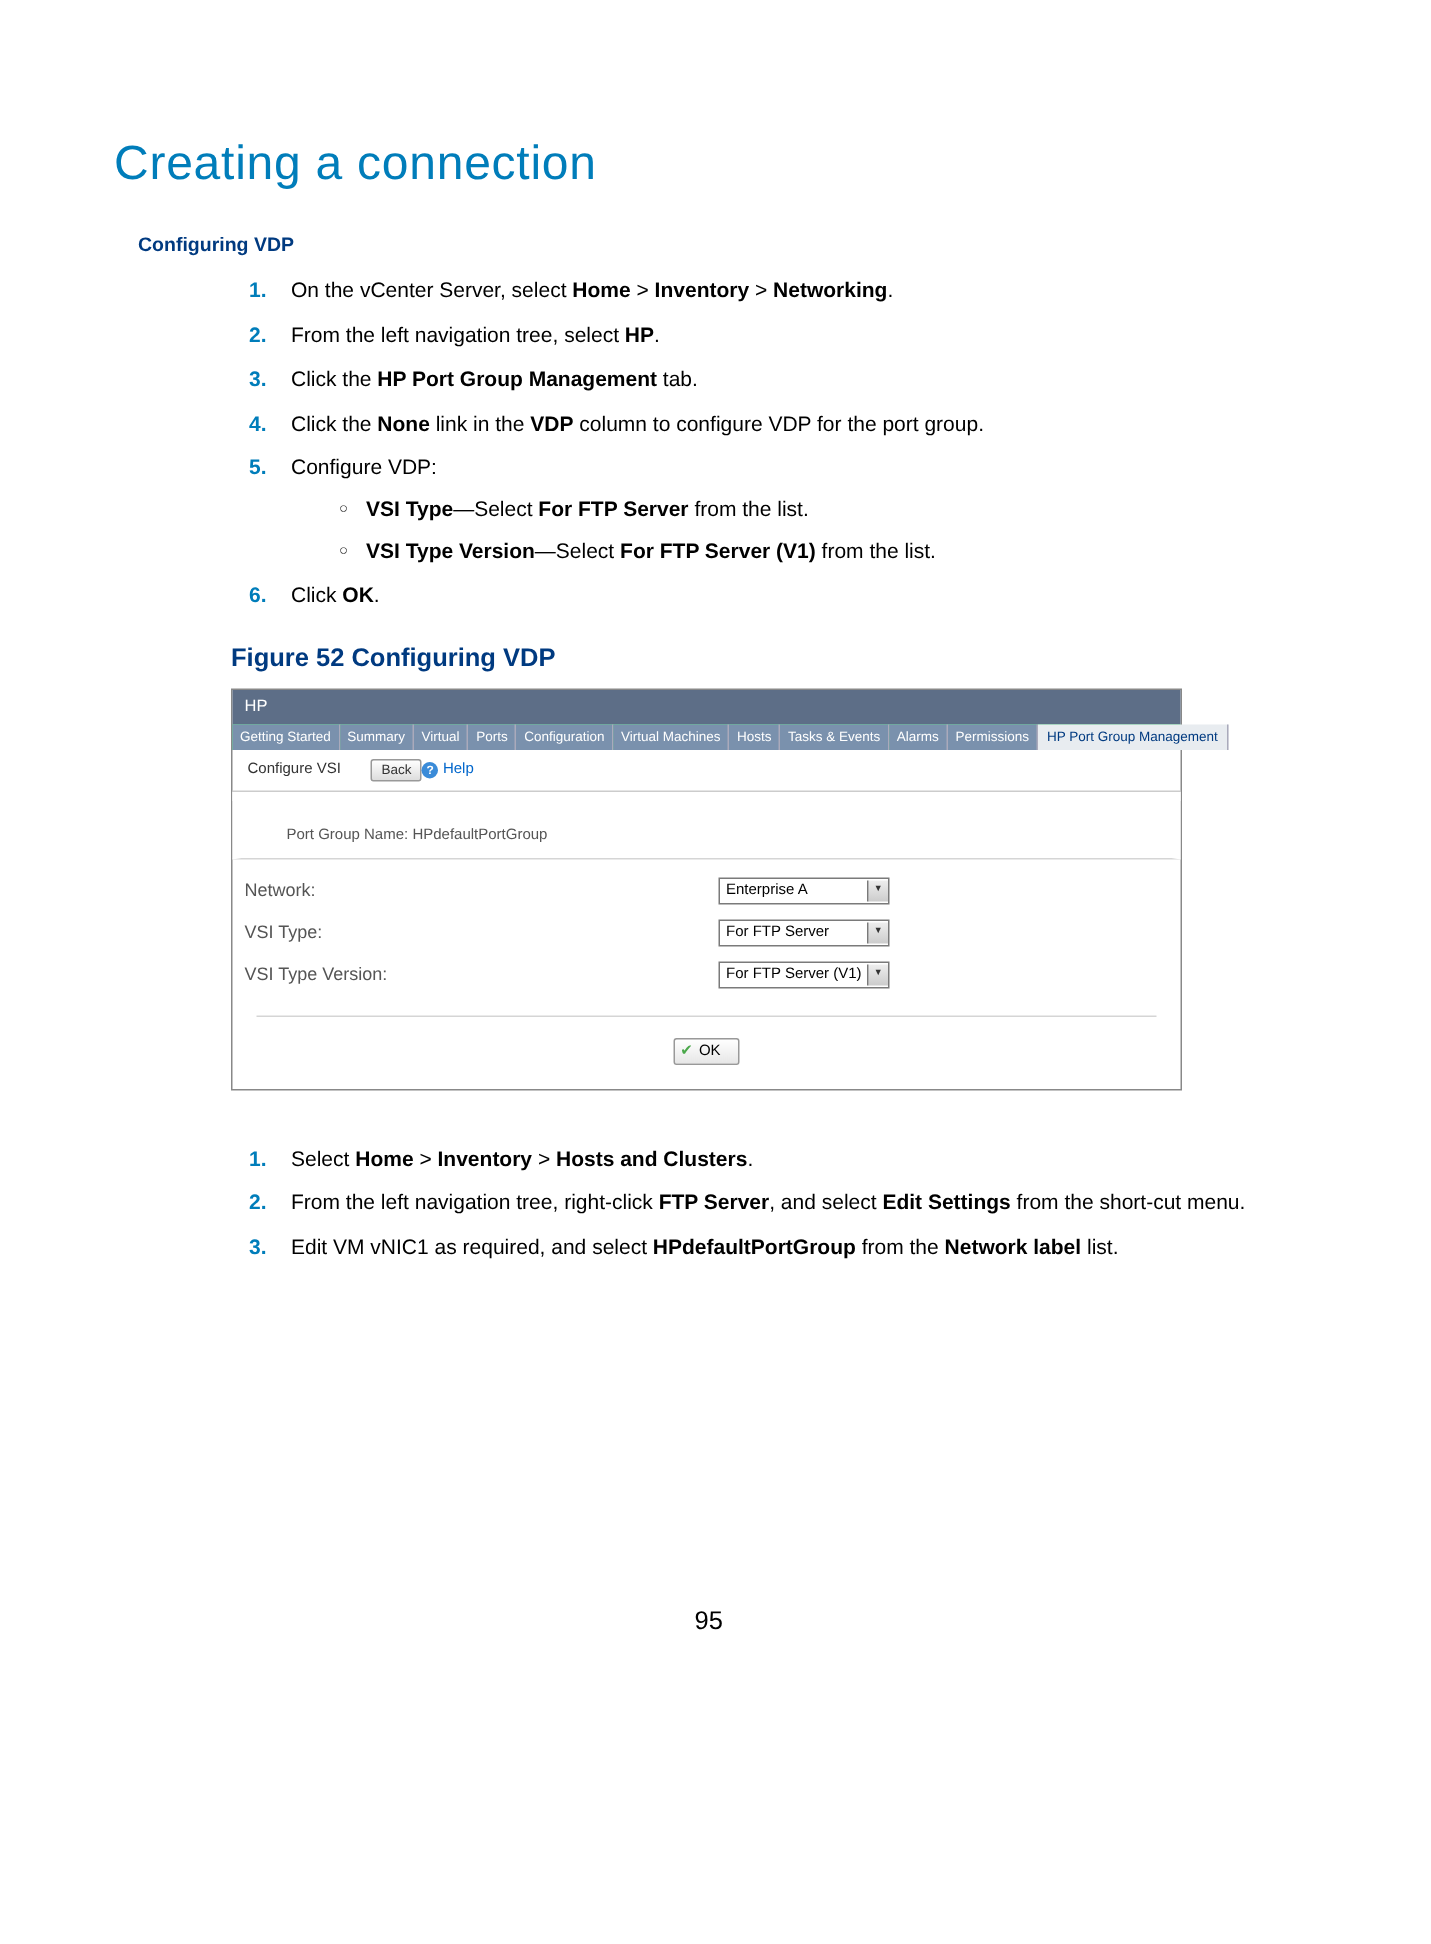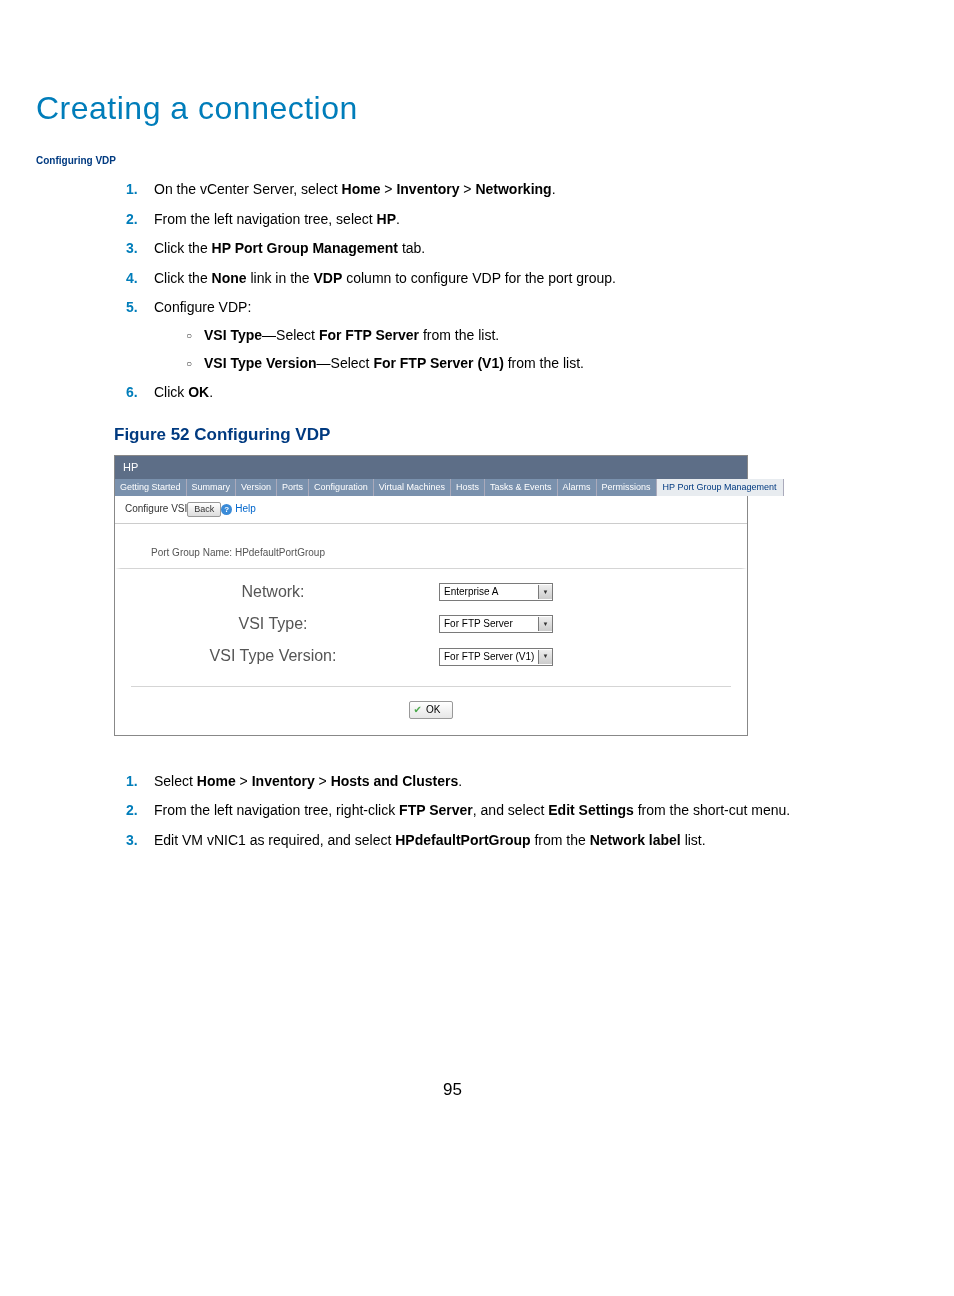--- a/index.html
+++ b/index.html
@@ -4,35 +4,35 @@
 <style>
   body {
     margin: 0;
     padding: 0;
     font-family: Arial, Helvetica, sans-serif;
     background: #fff;
     color: #000;
     width: 954px;
   }
   .page {
-    padding: 90px 85px 40px 36px;
+    padding: 90px 85px 40px 76px;
   }
   h1 {
     font-family: Arial, sans-serif;
     font-weight: 300;
     color: #007dba;
     font-size: 32px;
     margin: 0 0 28px 0;
     letter-spacing: 0.5px;
   }
   h2 {
     color: #003a80;
-    font-size: 10px;
+    font-size: 13px;
     font-weight: bold;
-    margin: 0 0 14px 0;
+    margin: 0 0 14px 16px;
   }
   .content {
     font-size: 14px;
     line-height: 1.4;
   }
   ol.main {
     margin: 0 0 20px 0;
     padding-left: 90px;
     list-style: none;
     counter-reset: item;
@@ -111,21 +111,21 @@
   }
   .ss-toolbar {
     display: flex;
     align-items: center;
     padding: 6px 10px;
     font-size: 10px;
     border-bottom: 1px solid #ccc;
     color: #333;
     position: relative;
   }
-  .ss-toolbar .left { flex: 0 0 auto; display:flex; align-items:center; gap:0; }
+  .ss-toolbar .left { flex: 0 0 auto; display:flex; align-items:center; gap:20px; }
   .ss-toolbar .center { flex: 1; text-align: center; }
   .ss-toolbar .right { flex: 0 0 auto; color: #0066cc; display:flex; align-items:center; gap:3px;}
   .ss-back {
     border: 1px solid #999;
     background: linear-gradient(#fff,#ddd);
     padding: 0px 6px;
     font-size: 9px;
     border-radius: 2px;
   }
   .ss-subhead {
@@ -141,23 +141,23 @@
   .form-area {
     padding: 8px 8px 4px 8px;
   }
   .form-row {
     display: flex;
     align-items: center;
     margin-bottom: 10px;
   }
   .form-row .flabel {
     width: 300px;
-    text-align: center;
+    text-align: left;
     padding-right: 16px;
-    font-size: 16px;
+    font-size: 12px;
     color: #555;
   }
   .form-row .fselect {
     border: 1px solid #7a7a7a;
     font-size: 10px;
     width: 108px;
     height: 16px;
     display: flex;
     align-items: center;
     justify-content: space-between;
@@ -247,21 +247,21 @@
       </li>
     </ol>
 
     <div class="figure-caption">Figure 52 Configuring VDP</div>
 
     <div class="screenshot">
       <div class="ss-title">HP</div>
       <div class="ss-tabs">
         <div class="ss-tab">Getting Started</div>
         <div class="ss-tab">Summary</div>
-        <div class="ss-tab">Version</div>
+        <div class="ss-tab">Virtual</div>
         <div class="ss-tab">Ports</div>
         <div class="ss-tab">Configuration</div>
         <div class="ss-tab">Virtual Machines</div>
         <div class="ss-tab">Hosts</div>
         <div class="ss-tab">Tasks &amp; Events</div>
         <div class="ss-tab">Alarms</div>
         <div class="ss-tab">Permissions</div>
         <div class="ss-tab active">HP Port Group Management</div>
       </div>
       <div class="ss-toolbar">

